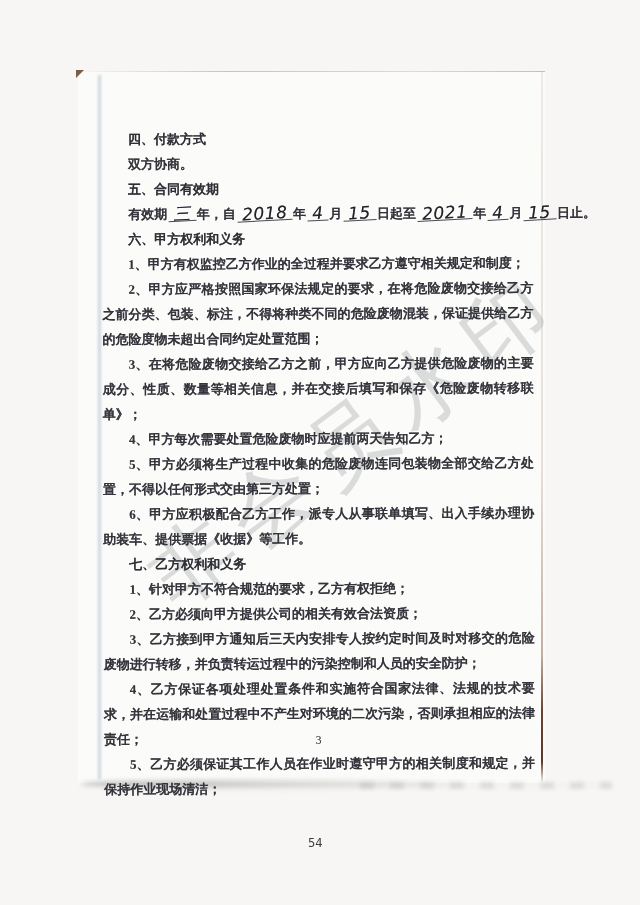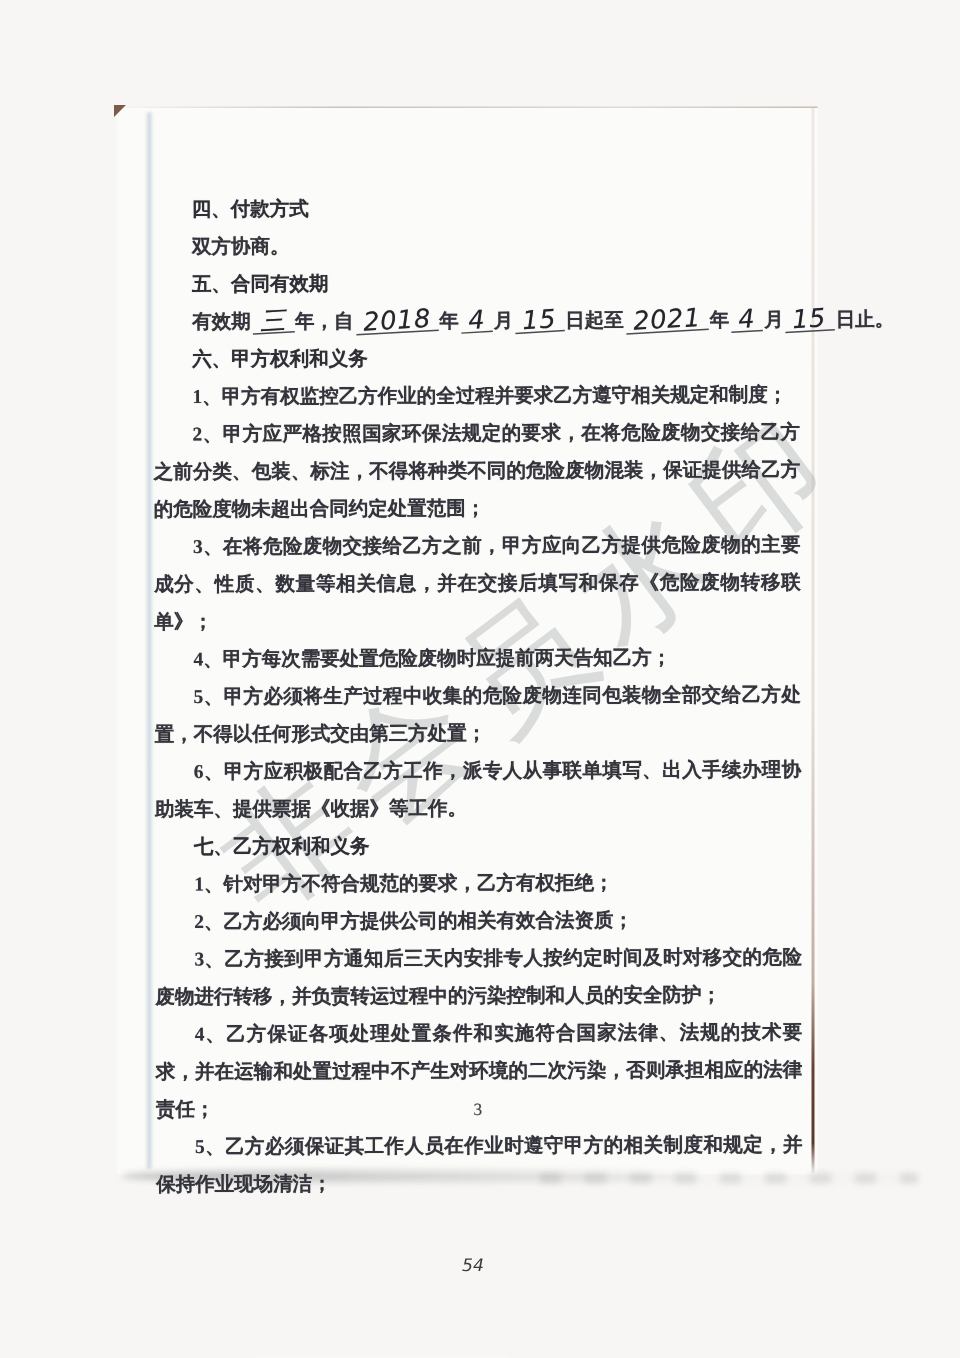--- a/index.html
+++ b/index.html
@@ -82,21 +82,21 @@
     text-indent:0;
   }
   .docpage{
     position:absolute;left:25px;top:662px;width:431px;
     text-align:center;font-size:11.5px;color:#44444a;
     text-shadow:0 0 .5px rgba(60,60,70,.5);
   }
   .viewerpage{
     position:absolute;left:308px;top:836px;
     font-family:"DejaVu Sans","Liberation Sans",sans-serif;
-    font-size:11.5px;color:#3a3a3e;font-style:italic;
+    font-size:11.5px;color:#3a3a3e;
   }
 </style>
 </head>
 <body>
 
 <div class="stage">
   <div class="paper">
     <div class="edge-top"></div>
     <div class="edge-left"></div>
     <div class="edge-right"></div>

